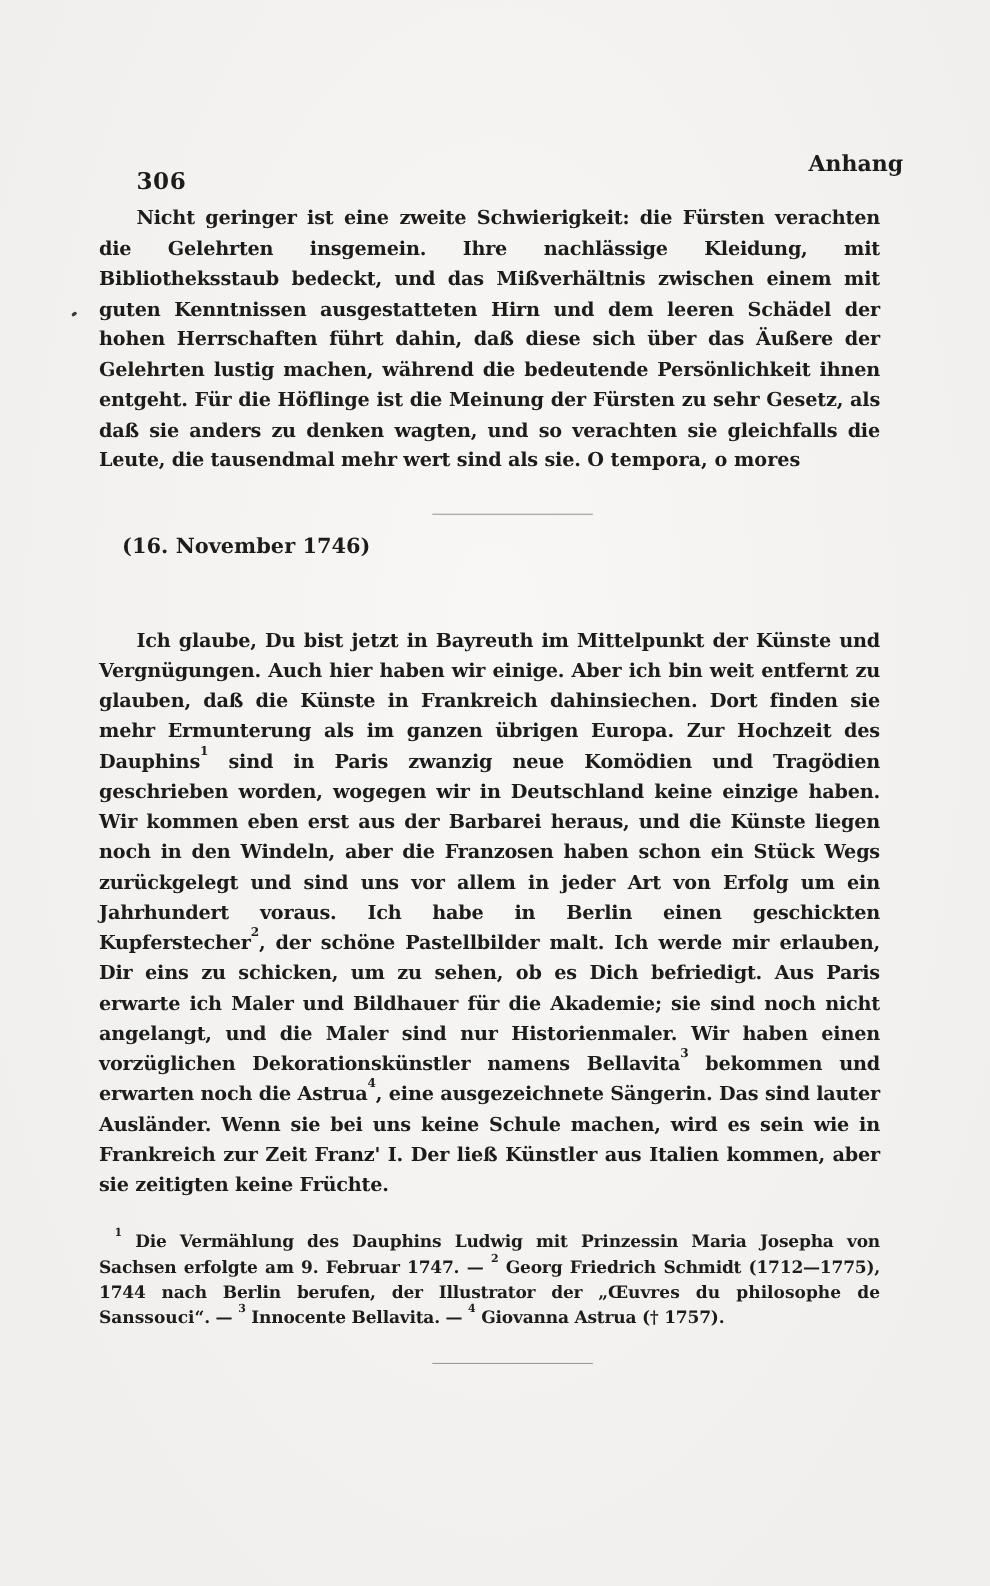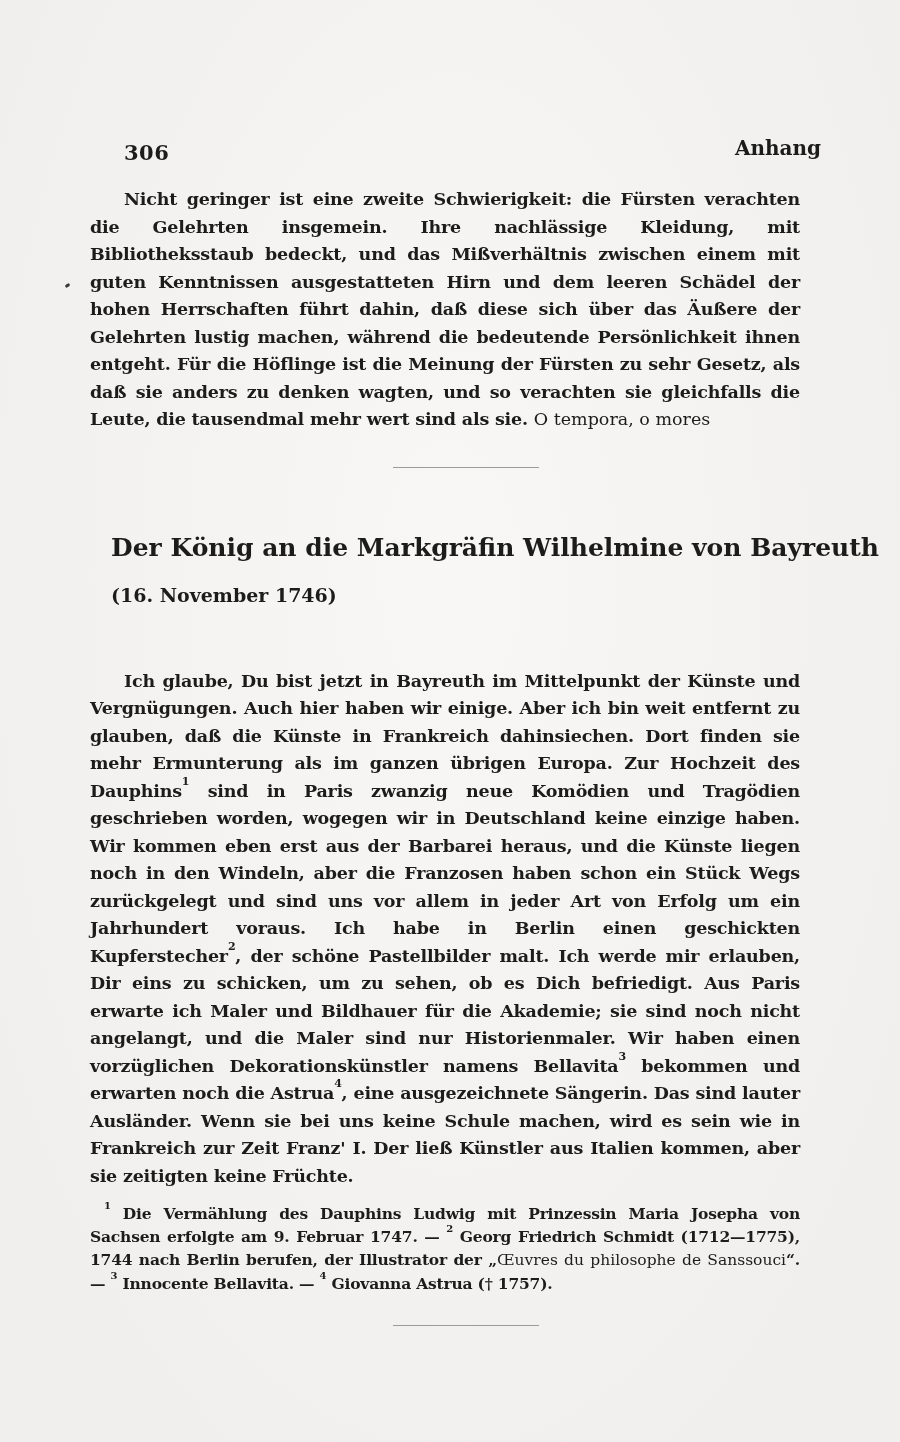--- a/index.html
+++ b/index.html
@@ -24,21 +24,21 @@
   }
   .pagehead {
     position: relative;
     margin-top: 136px;
     height: 24px;
     font-weight: bold;
   }
   .pagenum {
     position: absolute;
     left: 34px;
-    top: 4px;
+    top: 16px;
     font-size: 21px;
     letter-spacing: 0.5px;
   }
   .runhead {
     display: block;
     text-align: right;
     transform: translateX(21px);
     font-size: 20px;
   }
   .body {
@@ -46,21 +46,21 @@
     text-align: justify;
     font-weight: bold;
     font-size: 17.5px;
     line-height: 27.5px;
     letter-spacing: -0.2px;
     text-indent: 34px;
   }
   .para1 { margin-top: 26px; }
   .letter { margin-top: 60px; }
   .latin {
-    font-weight: normal;
+    font-weight: bold;
     letter-spacing: 0;
   }
   .body sup, .footnotes sup {
     font-weight: bold;
     font-size: 11px;
     line-height: 0;
     position: relative;
     top: -5px;
   }
   .divider {
@@ -82,21 +82,21 @@
   }
   .date {
     margin-top: 16px;
     font-size: 19px;
     font-weight: bold;
     line-height: 26px;
     text-align: left;
     transform: translateX(21px);
   }
   .footnotes {
-    margin-top: 12px;
+    margin-top: 25px;
     text-align: justify;
     font-weight: bold;
     font-size: 15.5px;
     line-height: 23px;
     letter-spacing: -0.2px;
     text-indent: 14px;
   }
   .footnotes sup { font-size: 10px; top: -4px; }
   .speck {
     position: absolute;
@@ -119,21 +119,20 @@
     <div class="pagehead">
       <span class="pagenum">306</span>
       <span class="runhead">Anhang</span>
     </div>
 
     <p class="body para1"><span>Nicht geringer ist eine zweite Schwierigkeit: die Fürsten verachten die Gelehrten insgemein. Ihre nachlässige Kleidung, mit Bibliotheksstaub bedeckt, und das Mißverhältnis zwischen einem mit guten Kenntnissen ausgestatteten Hirn und dem leeren Schädel der hohen Herrschaften führt dahin, daß diese sich über das Äußere der Gelehrten lustig machen, während die bedeutende Persönlichkeit ihnen entgeht. Für die Höflinge ist die Meinung der Fürsten zu sehr Gesetz, als daß sie anders zu denken wagten, und so verachten sie gleichfalls die Leute, die tausendmal mehr wert sind als sie.</span>
       <span class="latin">O tempora, o mores</span></p>
 
     <div class="divider"></div>
 
-    <h1 class="title">Der König an die Markgräfin Wilhelmine von Bayreuth</h1>
     <div class="date">(16. November 1746)</div>
 
     <p class="body letter"><span>Ich glaube, Du bist jetzt in Bayreuth im Mittelpunkt der Künste und Vergnügungen. Auch hier haben wir einige. Aber ich bin weit entfernt zu glauben, daß die Künste in Frankreich dahinsiechen. Dort finden sie mehr Ermunterung als im ganzen übrigen Europa. Zur Hochzeit des Dauphins</span><sup>1</sup><span> sind in Paris zwanzig neue Komödien und Tragödien geschrieben worden, wogegen wir in Deutschland keine einzige haben. Wir kommen eben erst aus der Barbarei heraus, und die Künste liegen noch in den Windeln, aber die Franzosen haben schon ein Stück Wegs zurückgelegt und sind uns vor allem in jeder Art von Erfolg um ein Jahrhundert voraus. Ich habe in Berlin einen geschickten Kupferstecher</span><sup>2</sup><span>, der schöne Pastellbilder malt. Ich werde mir erlauben, Dir eins zu schicken, um zu sehen, ob es Dich befriedigt. Aus Paris erwarte ich Maler und Bildhauer für die Akademie; sie sind noch nicht angelangt, und die Maler sind nur Historienmaler. Wir haben einen vorzüglichen Dekorationskünstler namens Bellavita</span><sup>3</sup><span> bekommen und erwarten noch die Astrua</span><sup>4</sup><span>, eine ausgezeichnete Sängerin. Das sind lauter Ausländer. Wenn sie bei uns keine Schule machen, wird es sein wie in Frankreich zur Zeit Franz' I. Der ließ Künstler aus Italien kommen, aber sie zeitigten keine Früchte.</span></p>
 
     <div class="footnotes"><sup>1</sup><span> Die Vermählung des Dauphins Ludwig mit Prinzessin Maria Josepha von Sachsen erfolgte am 9. Februar 1747. — </span><sup>2</sup><span> Georg Friedrich Schmidt (1712—1775), 1744 nach Berlin berufen, der Illustrator der „</span><span class="latin">Œuvres du philosophe de Sanssouci</span><span>“. — </span><sup>3</sup><span> Innocente Bellavita. — </span><sup>4</sup><span> Giovanna Astrua († 1757).</span></div>
 
     <div class="divider divider-bottom"></div>
 
   </div>
 </div>

